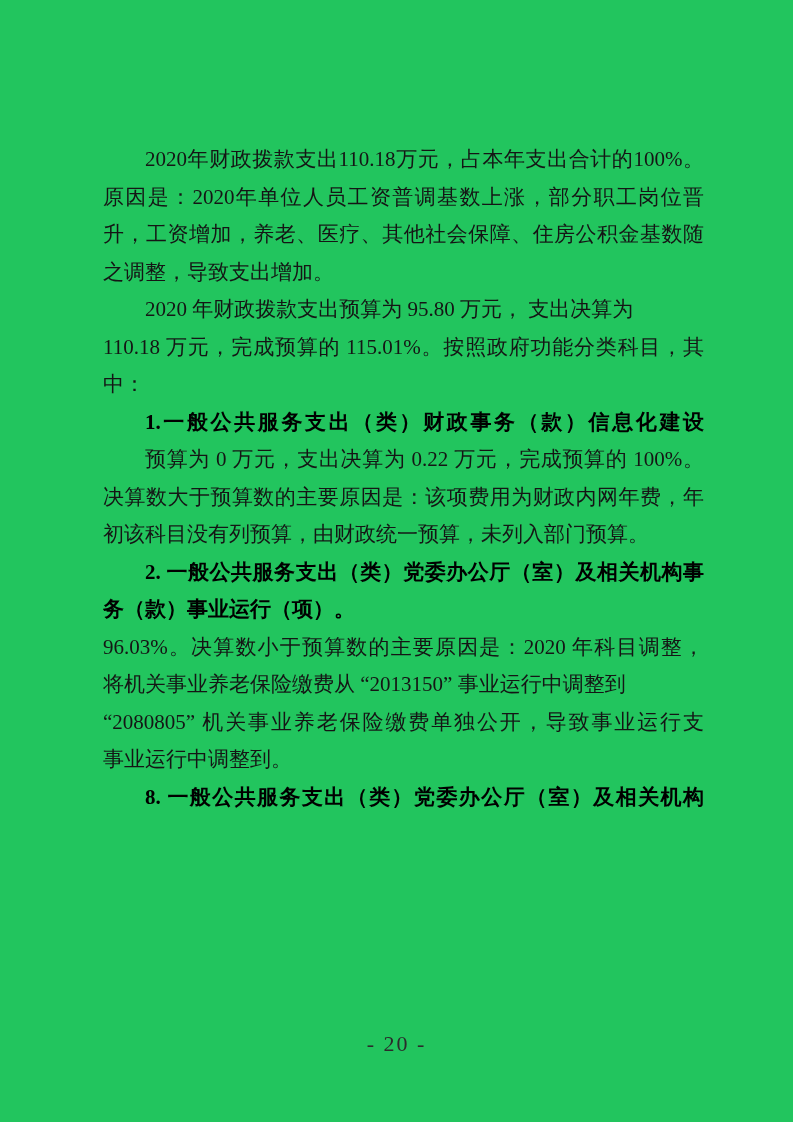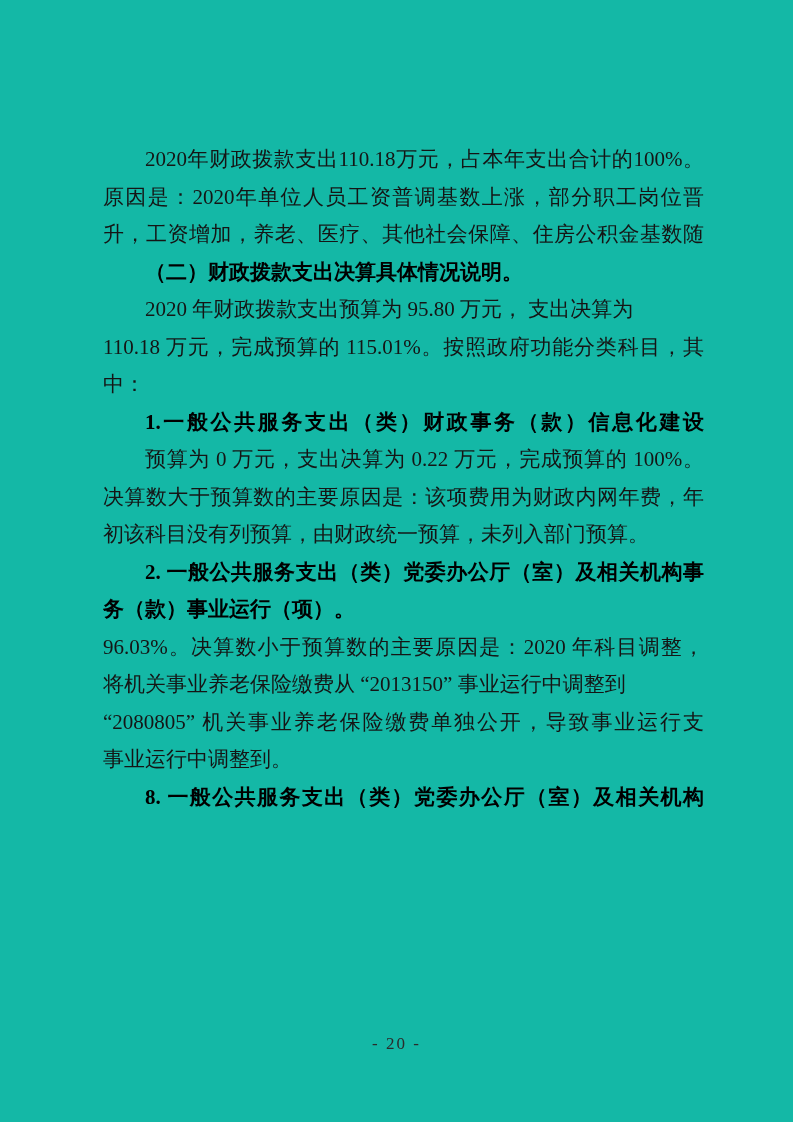--- a/index.html
+++ b/index.html
@@ -4,21 +4,21 @@
 <style>
   html, body {
     margin: 0;
     padding: 0;
     background: #ffffff;
   }
   .page {
     position: relative;
     width: 793px;
     height: 1122px;
-    background: #14b8a6;
+    background: #22c55e;
     font-family: "Liberation Serif", "DejaVu Serif", serif;
     color: #151515;
     overflow: hidden;
   }
   .body-text {
     position: absolute;
     left: 103px;
     top: 141px;
     width: 601px;
   }
@@ -41,35 +41,35 @@
   .bold {
     font-weight: bold;
     color: #000000;
   }
   .footer {
     position: absolute;
     top: 1033px;
     left: 0;
     width: 793px;
     text-align: center;
-    font-size: 17px;
+    font-size: 22px;
     line-height: 21px;
     color: #2b2b2b;
     letter-spacing: 2px;
   }
 </style>
 </head>
 <body>
 
 <div class="page">
   <div class="body-text">
     <div class="line fill indent">2020年财政拨款支出110.18万元，占本年支出合计的100%。</div>
     <div class="line fill">原因是：2020年单位人员工资普调基数上涨，部分职工岗位晋</div>
     <div class="line fill">升，工资增加，养老、医疗、其他社会保障、住房公积金基数随</div>
-    <div class="line bold indent">（二）财政拨款支出决算具体情况说明。</div>
+    <div class="line">之调整，导致支出增加。</div>
     <div class="line indent">2020 年财政拨款支出预算为 95.80 万元， 支出决算为</div>
     <div class="line fill">110.18 万元，完成预算的 115.01%。按照政府功能分类科目，其</div>
     <div class="line">中：</div>
     <div class="line bold indent fill">1.一般公共服务支出（类）财政事务（款）信息化建设（项）</div>
     <div class="line indent fill">预算为 0 万元，支出决算为 0.22 万元，完成预算的 100%。</div>
     <div class="line fill">决算数大于预算数的主要原因是：该项费用为财政内网年费，年</div>
     <div class="line">初该科目没有列预算，由财政统一预算，未列入部门预算。</div>
     <div class="line bold indent fill">2. 一般公共服务支出（类）党委办公厅（室）及相关机构事</div>
     <div class="line bold">务（款）事业运行（项）。</div>
     <div class="line fill">96.03%。决算数小于预算数的主要原因是：2020 年科目调整，</div>

